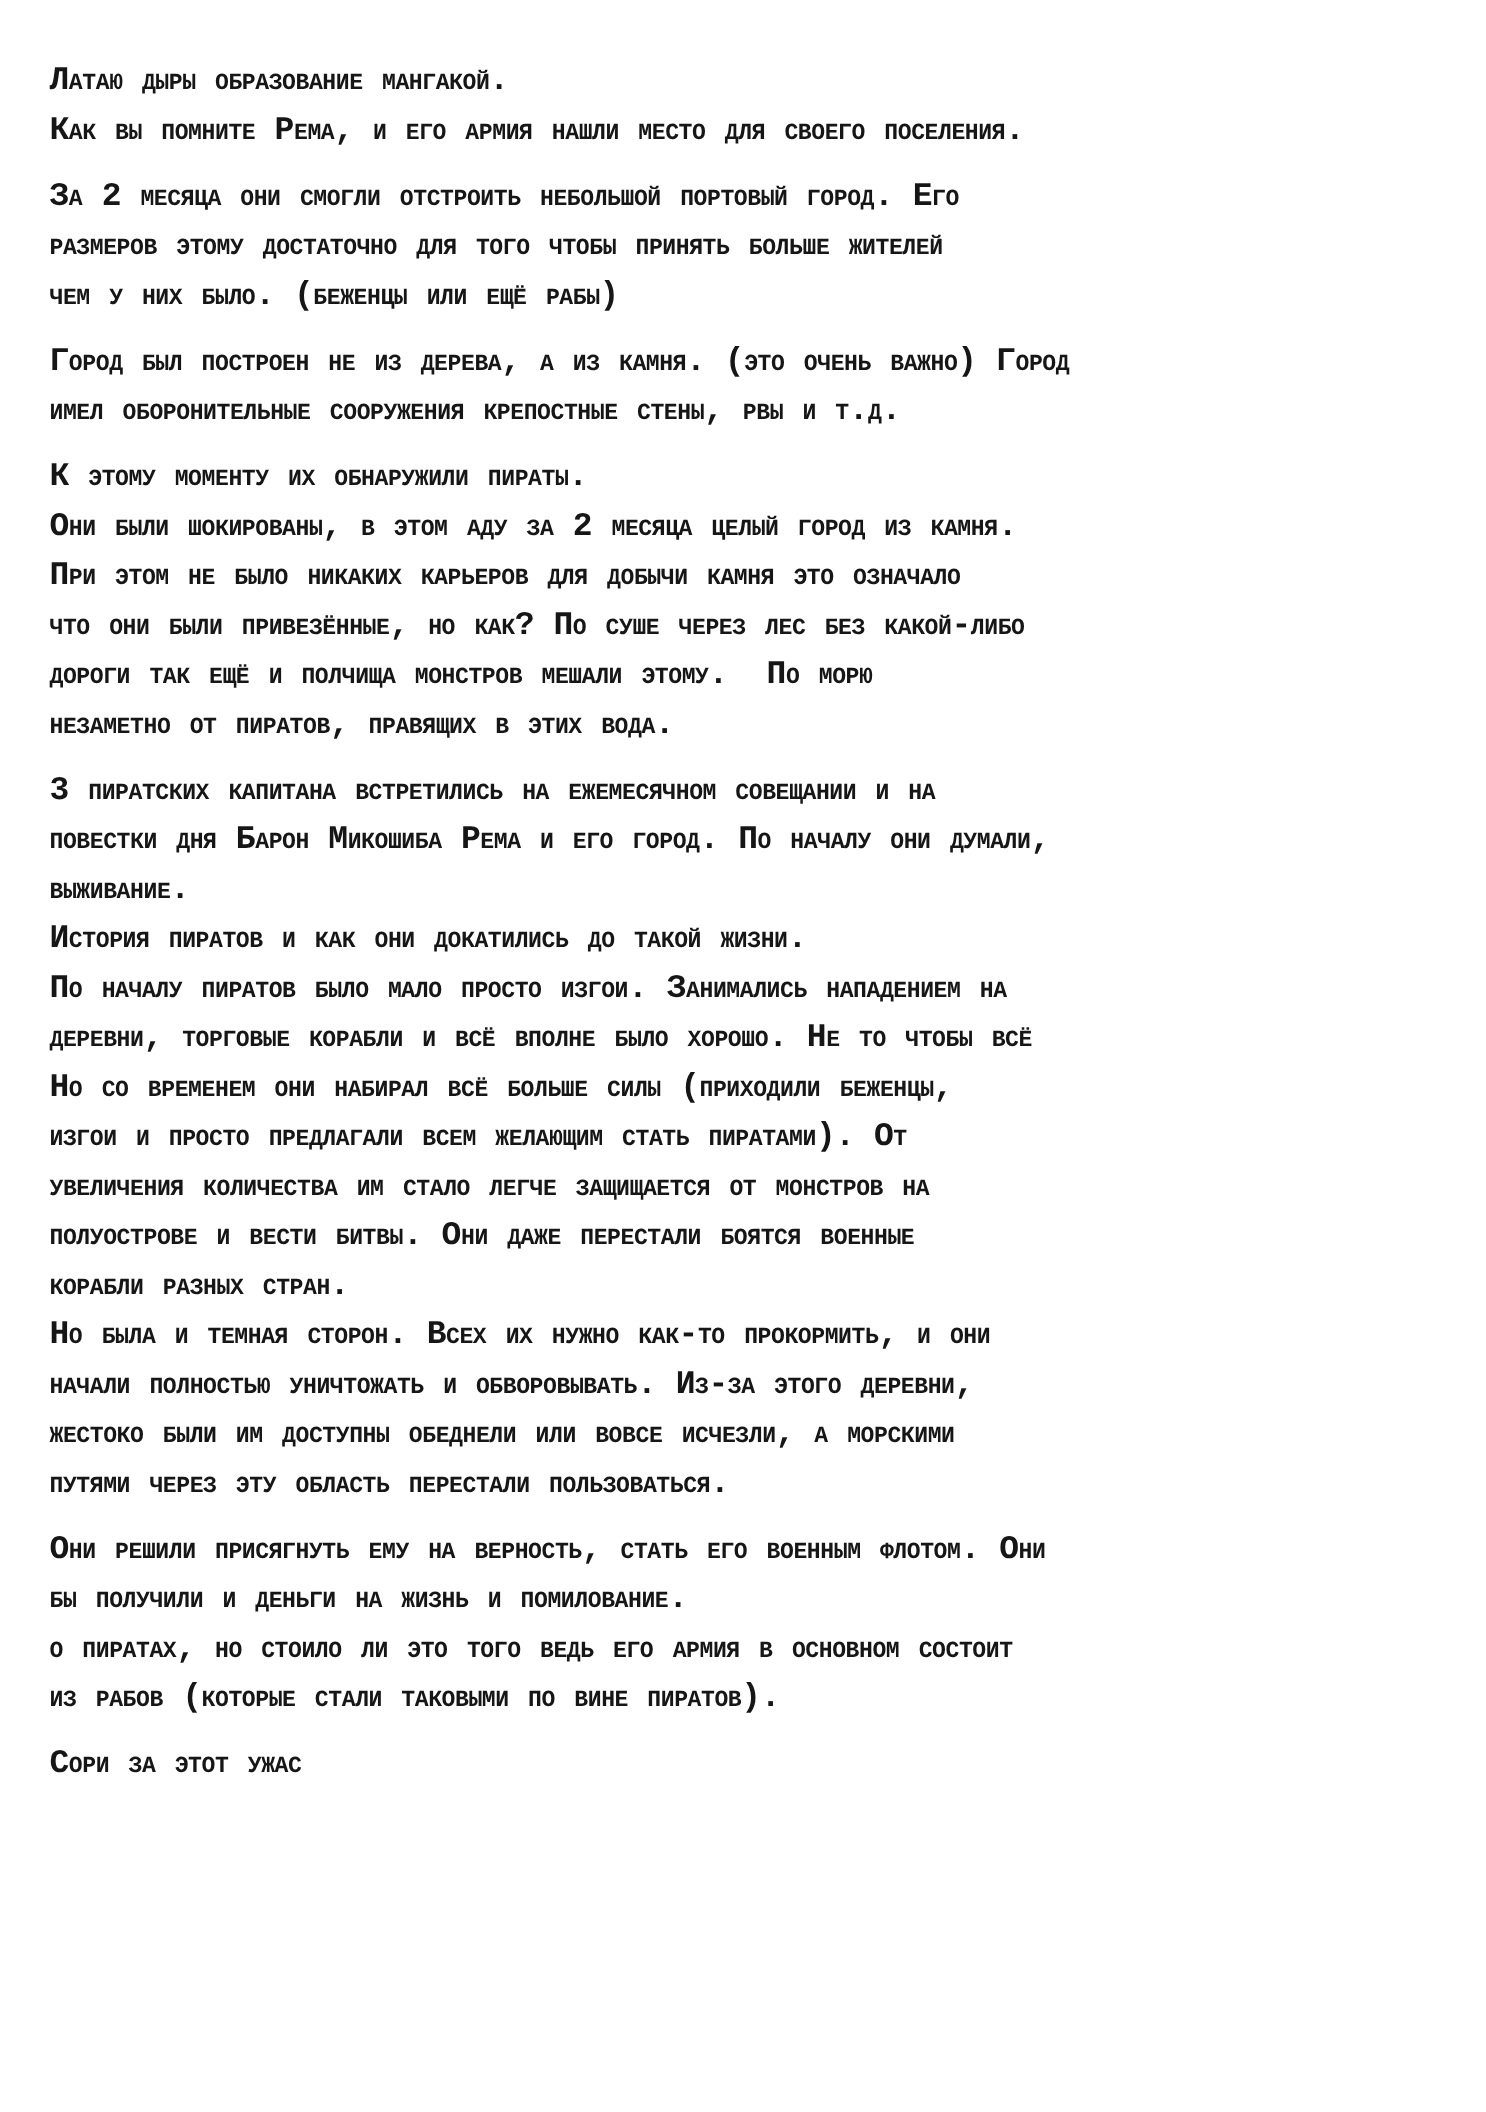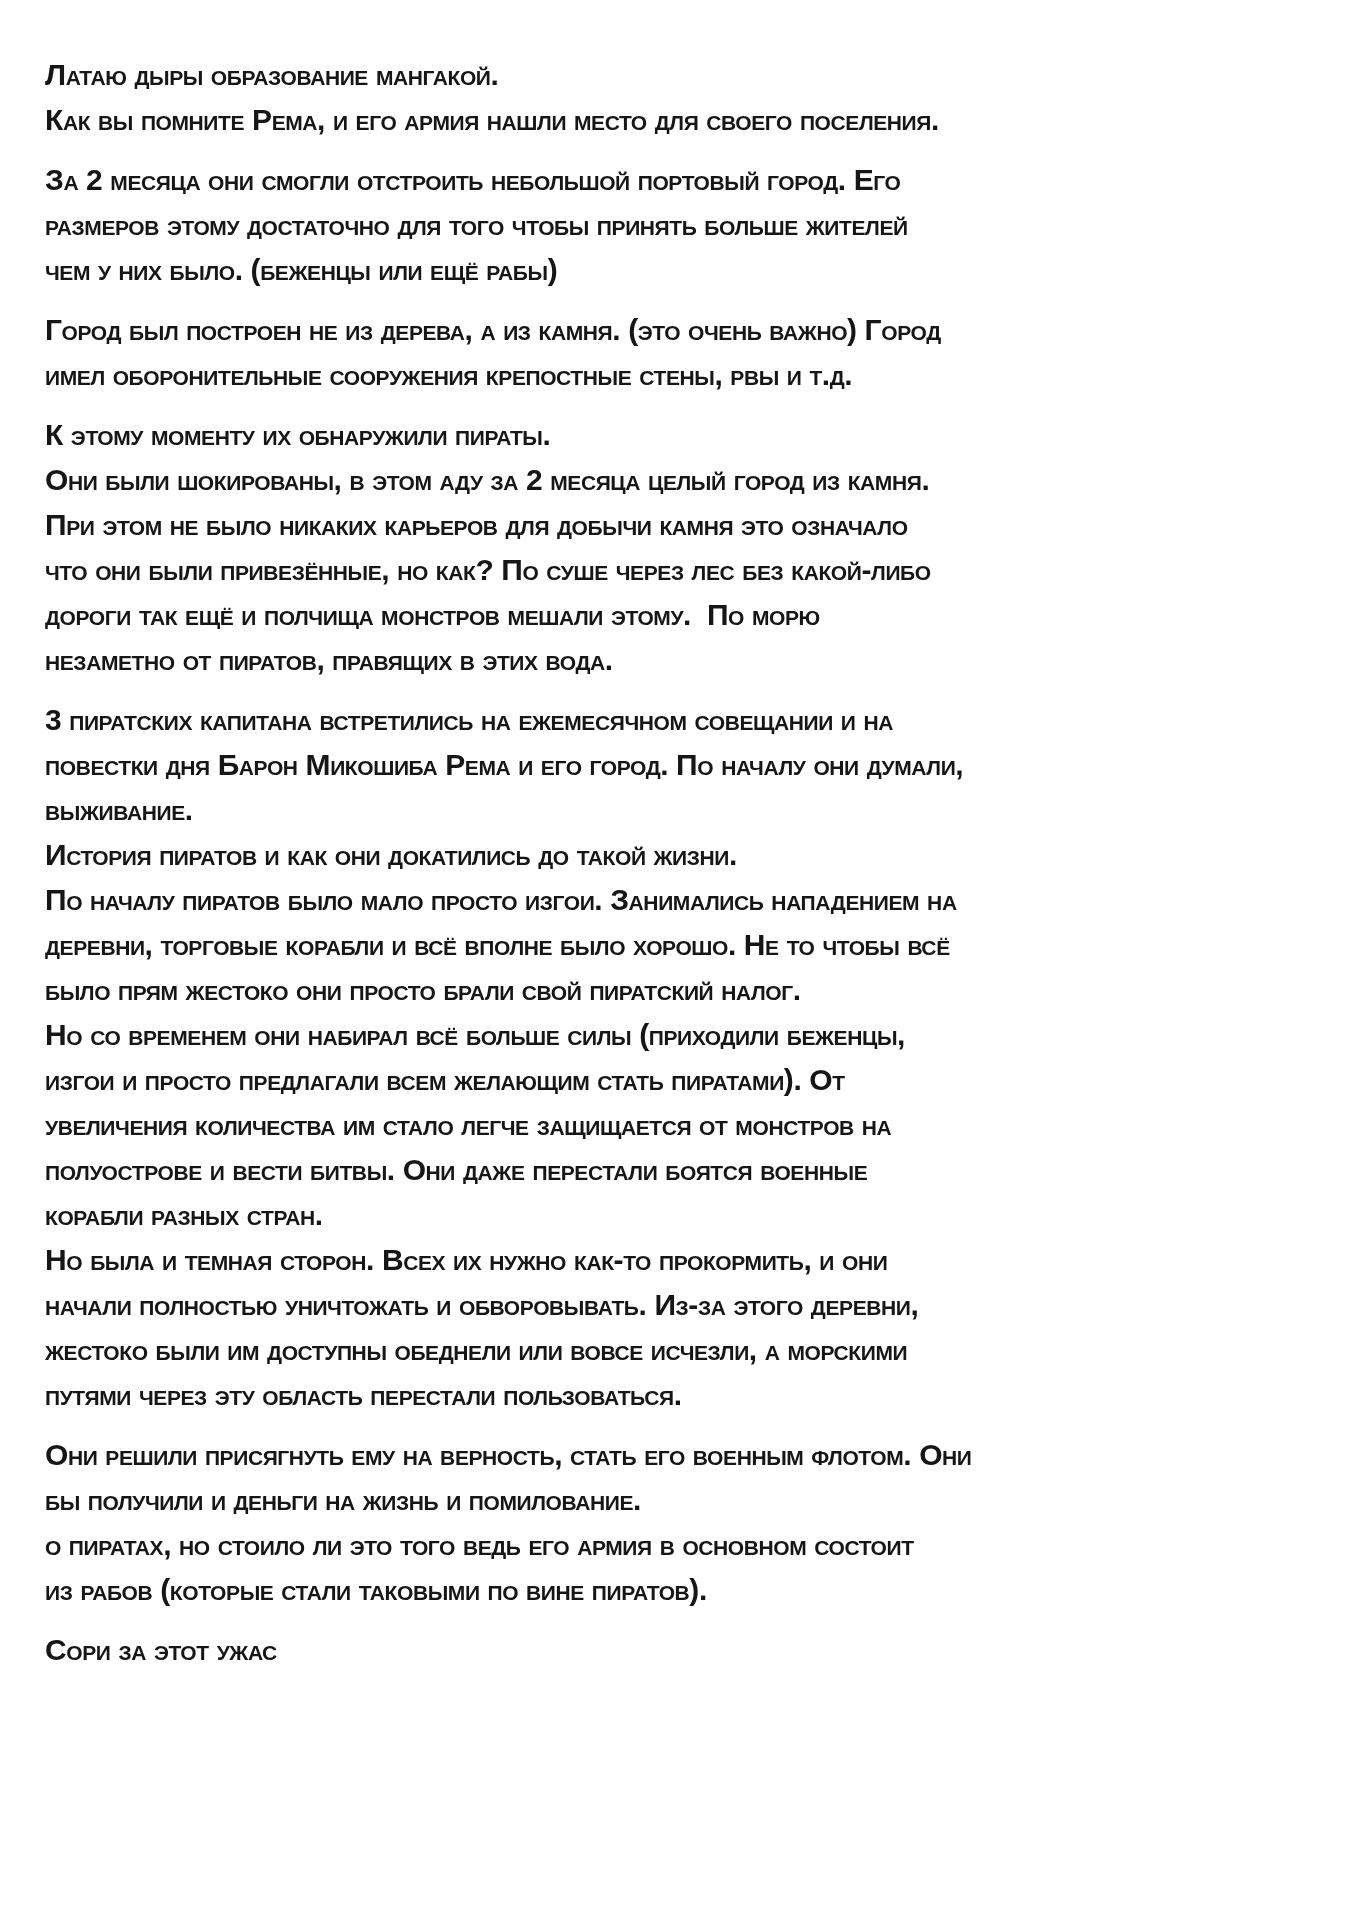--- a/index.html
+++ b/index.html
@@ -13,20 +13,21 @@
     overflow: hidden;
     font-family: "Liberation Sans", "DejaVu Sans", sans-serif;
   }
   .page {
     box-sizing: border-box;
     width: 1351px;
     height: 1920px;
     padding: 52px 40px 0 45px;
     background: #ffffff;
     color: #161616;
+    font-family: Liberation Mono, monospace;
   }
   .doc-body {
     font-weight: 700;
     font-variant: small-caps;
     font-size: 30px;
     line-height: 45px;
     letter-spacing: -0.4px;
   }
   .paragraph {
     margin: 0 0 15px 0;
@@ -61,21 +62,20 @@
         <div class="line">дороги так ещё и полчища монстров мешали этому.  По морю</div>
         <div class="line">незаметно от пиратов, правящих в этих вода.</div>
       </div>
       <div class="paragraph">
         <div class="line">3 пиратских капитана встретились на ежемесячном совещании и на</div>
         <div class="line">повестки дня Барон Микошиба Рема и его город. По началу они думали,</div>
         <div class="line">выживание.</div>
         <div class="line">История пиратов и как они докатились до такой жизни.</div>
         <div class="line">По началу пиратов было мало просто изгои. Занимались нападением на</div>
         <div class="line">деревни, торговые корабли и всё вполне было хорошо. Не то чтобы всё</div>
-        <div class="line">было прям жестоко они просто брали свой пиратский налог.</div>
         <div class="line">Но со временем они набирал всё больше силы (приходили беженцы,</div>
         <div class="line">изгои и просто предлагали всем желающим стать пиратами). От</div>
         <div class="line">увеличения количества им стало легче защищается от монстров на</div>
         <div class="line">полуострове и вести битвы. Они даже перестали боятся военные</div>
         <div class="line">корабли разных стран.</div>
         <div class="line">Но была и темная сторон. Всех их нужно как-то прокормить, и они</div>
         <div class="line">начали полностью уничтожать и обворовывать. Из-за этого деревни,</div>
         <div class="line">жестоко были им доступны обеднели или вовсе исчезли, а морскими</div>
         <div class="line">путями через эту область перестали пользоваться.</div>
       </div>

